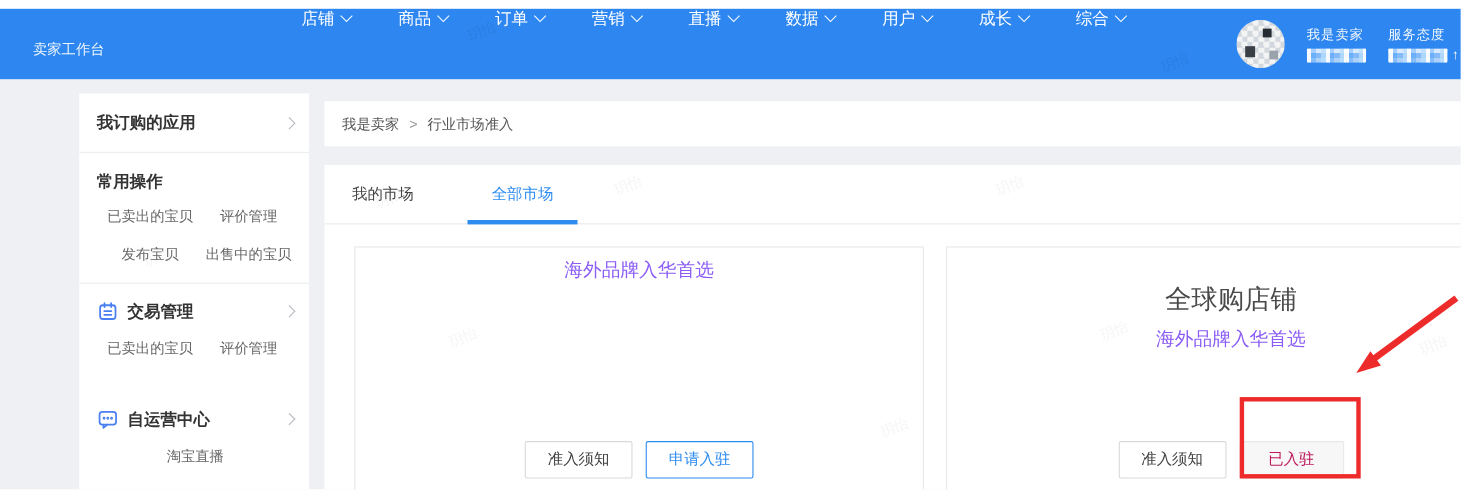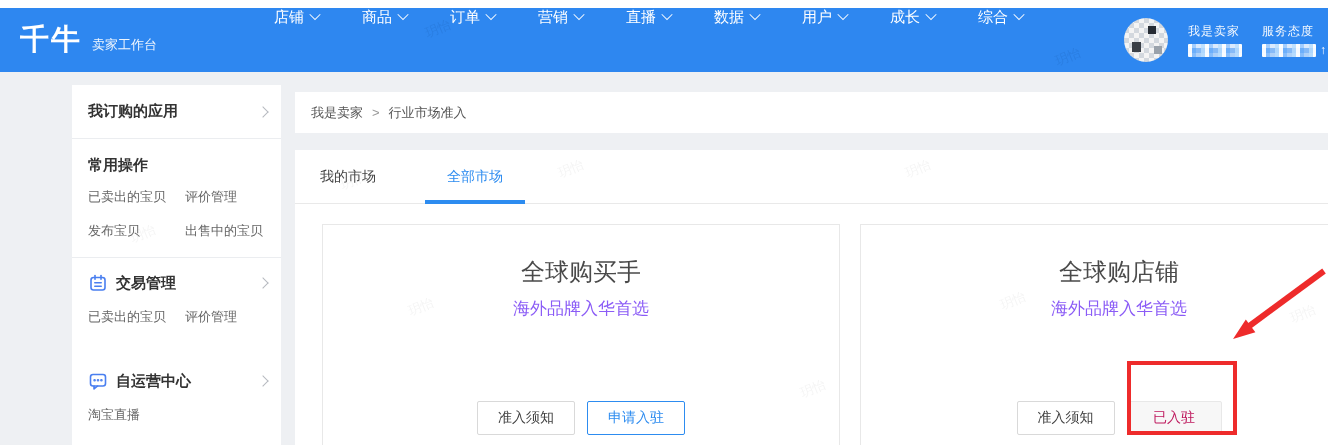--- a/index.html
+++ b/index.html
@@ -34,21 +34,21 @@
       repeating-linear-gradient(0deg, rgba(255,255,255,.45) 0 4px, rgba(110,175,250,.55) 4px 9px, rgba(255,255,255,.75) 9px 13px); }
   .arrow-up { color:#fff; font-size:12px; line-height:13px; }
 
   
   .sidebar { position:absolute; left:72px; top:85px; width:209px; bottom:0; background:#fff; padding:0 14px 0 16px; }
   .sb-row1 { height:53px; display:flex; align-items:center; justify-content:space-between; cursor:pointer; }
   .sb-head { font-size:15px; font-weight:700; color:#333;font-family:Liberation Serif, serif; }
   .chev-right { width:8px; height:8px; border-right:1.5px solid #b6b9bf; border-bottom:1.5px solid #b6b9bf; transform:rotate(-45deg); flex:0 0 auto; }
   .sb-divider { height:1px; background:#ebedf0; margin:0 -14px 0 -16px; }
   .sb-title { font-size:15px; font-weight:700; color:#333; margin-top:17px; }
-  .sb-links { display:grid; grid-template-columns:97px 1fr; row-gap:16px; margin-top:13px; font-size:13px; color:#666; }
+  .sb-links { display:grid; grid-template-columns:97px 1fr; row-gap:16px; margin-top:13px; font-size:13px; color:#666;text-align:center; }
   .sb-links span { cursor:pointer; white-space:nowrap; }
   .sb-section { display:flex; align-items:center; gap:8px; margin-top:15px; cursor:pointer; }
   .sb-section .sb-head { flex:1; }
   .sb-icon { width:20px; height:20px; flex:0 0 auto; }
   .mt-div { margin-top:17px; }
   .mt-sec2 { margin-top:45px; }
 
   
   .breadcrumb-bar { position:absolute; left:295px; top:92px; right:0; height:41px; background:#fff; display:flex; align-items:center; padding-left:16px; font-size:13px; }
   .crumb { color:#555; }
@@ -79,21 +79,20 @@
   .wm-blue { color:#0a3d80; opacity:.12; }
 </style>
 </head>
 <body>
 
 <div class="stage">
   <div class="gray-bg"></div>
 
   <div class="navbar">
     <div class="logo-wrap">
-      <span class="logo">千牛</span>
       <span class="logo-sub">卖家工作台</span>
     </div>
     <div class="nav-menu">
       <div class="nav-item">
           <span>店铺</span>
           <i class="chev-down"></i>
         </div>
       <div class="nav-item">
           <span>商品</span>
           <i class="chev-down"></i>
@@ -200,21 +199,20 @@
     <span class="crumb">行业市场准入</span>
   </div>
 
   <div class="main-panel">
     <div class="tabs">
       <div class="tab">我的市场</div>
       <div class="tab active">全部市场</div>
     </div>
 
     <div class="card card-1">
-      <div class="card-title">全球购买手</div>
       <div class="card-sub">海外品牌入华首选</div>
       <div class="card-btns">
         <button class="btn">准入须知</button>
         <button class="btn primary">申请入驻</button>
       </div>
     </div>
 
     <div class="card card-2">
       <div class="card-title">全球购店铺</div>
       <div class="card-sub">海外品牌入华首选</div>

